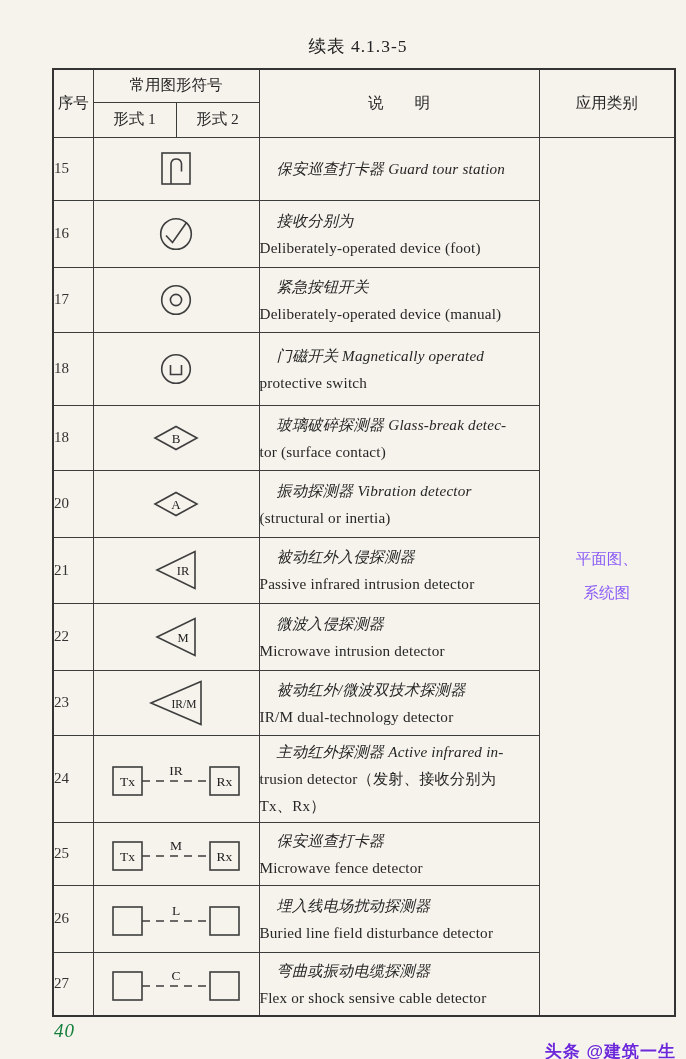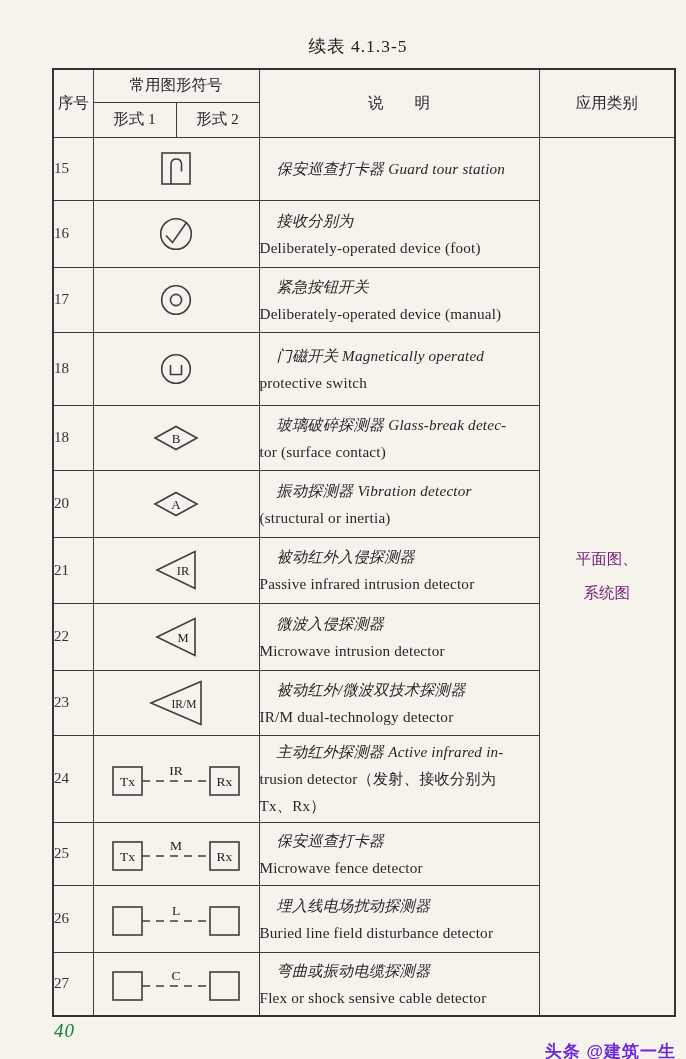--- a/index.html
+++ b/index.html
@@ -25,21 +25,21 @@
     font-weight:normal;
   }
   table.symtable{border:2px solid #343434;}
   th.hdr{font-size:15.5px;text-align:center;color:#262626;margin-top:44px;}
   td.num{font-size:15px;text-align:left;color:#333;}
   td.sym{text-align:center;}
   td.sym svg{display:block;margin:0 auto;}
   td.desc{padding-left:9px;padding-right:8px;}
   .dline{font-size:15.2px;line-height:27px;color:#262626;letter-spacing:0.2px;}
   .dline.first{text-indent:17px;font-style:italic;}
-  td.cat{text-align:center;font-size:15.5px;line-height:34px;color:#701a75;}
+  td.cat{text-align:center;font-size:15.5px;line-height:34px;color:#8b5cf6;}
   .pageno{
     position:absolute;left:54px;top:1020px;
     font-style:italic;font-size:19px;color:#15803d;letter-spacing:1px;
   }
   .watermark{
     position:absolute;right:10px;top:1016px;
     font-family:"Liberation Sans","DejaVu Sans",sans-serif;
     font-size:17px;font-weight:bold;color:#6d28d9;
     text-shadow:1px 1px 0 #fdfdf8;letter-spacing:1px;margin-top:24px;
   }

